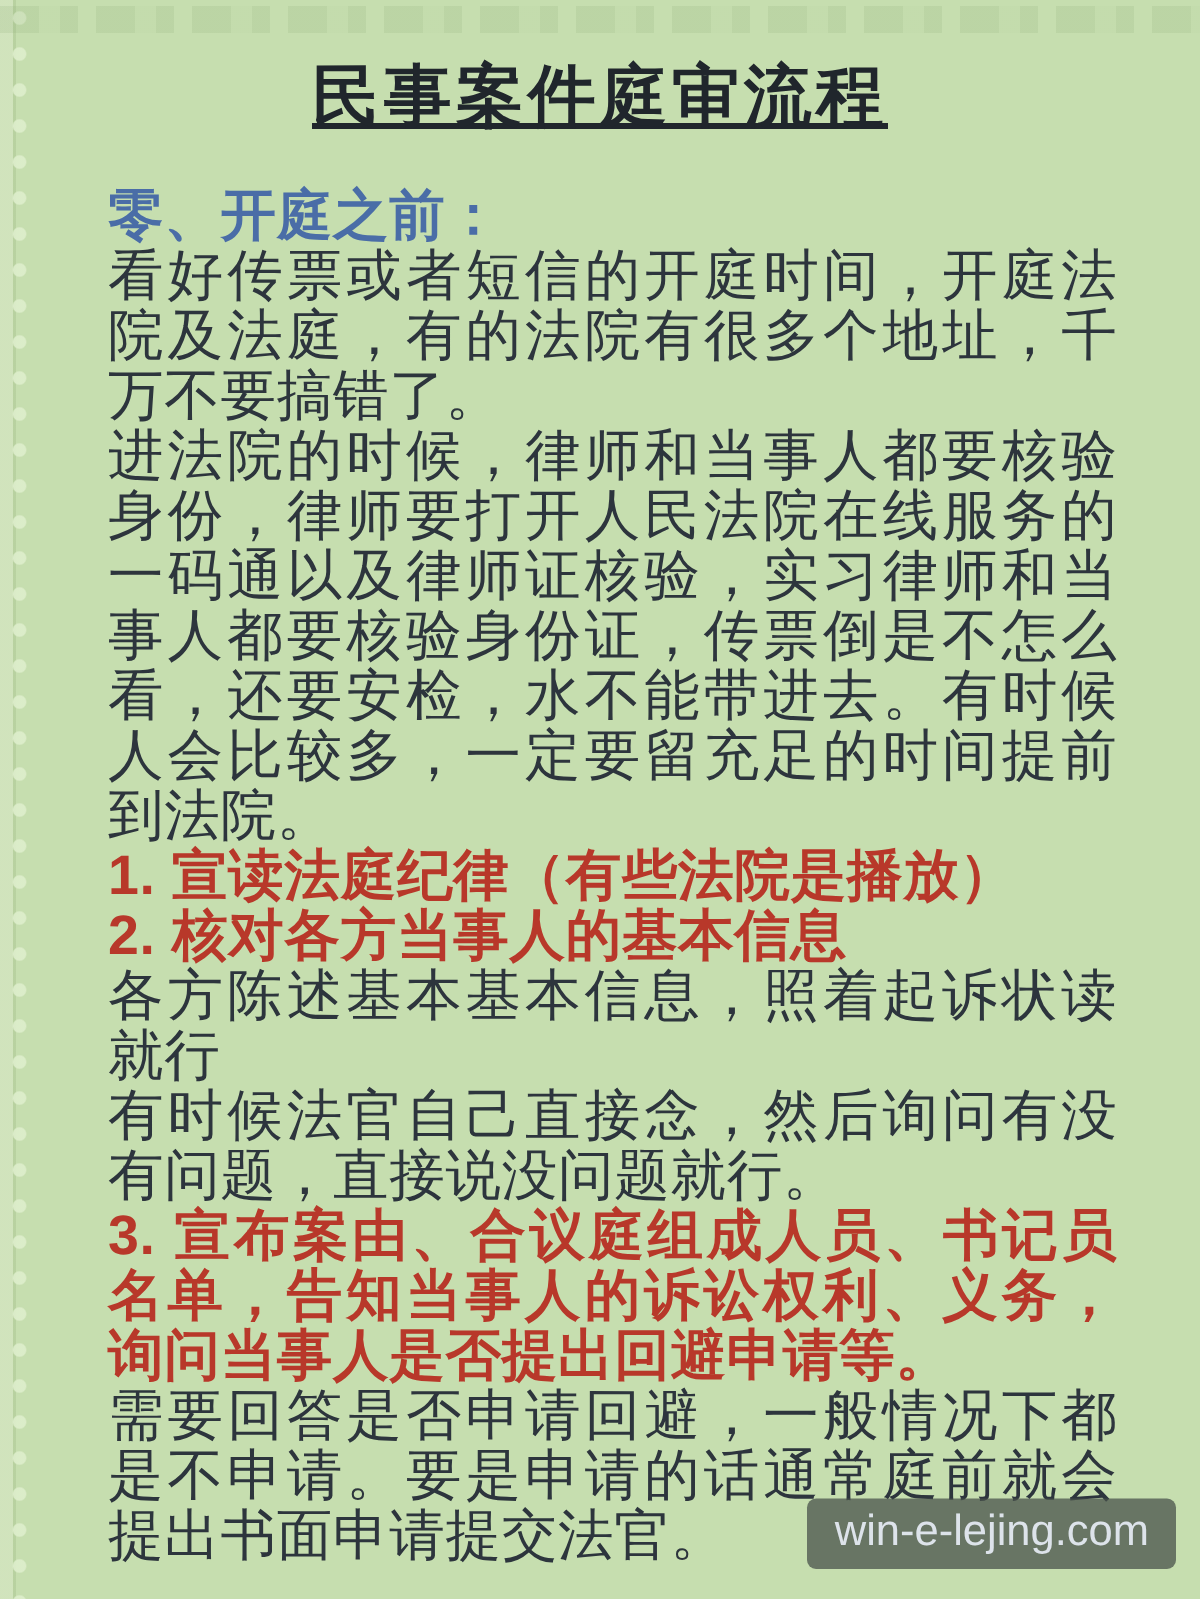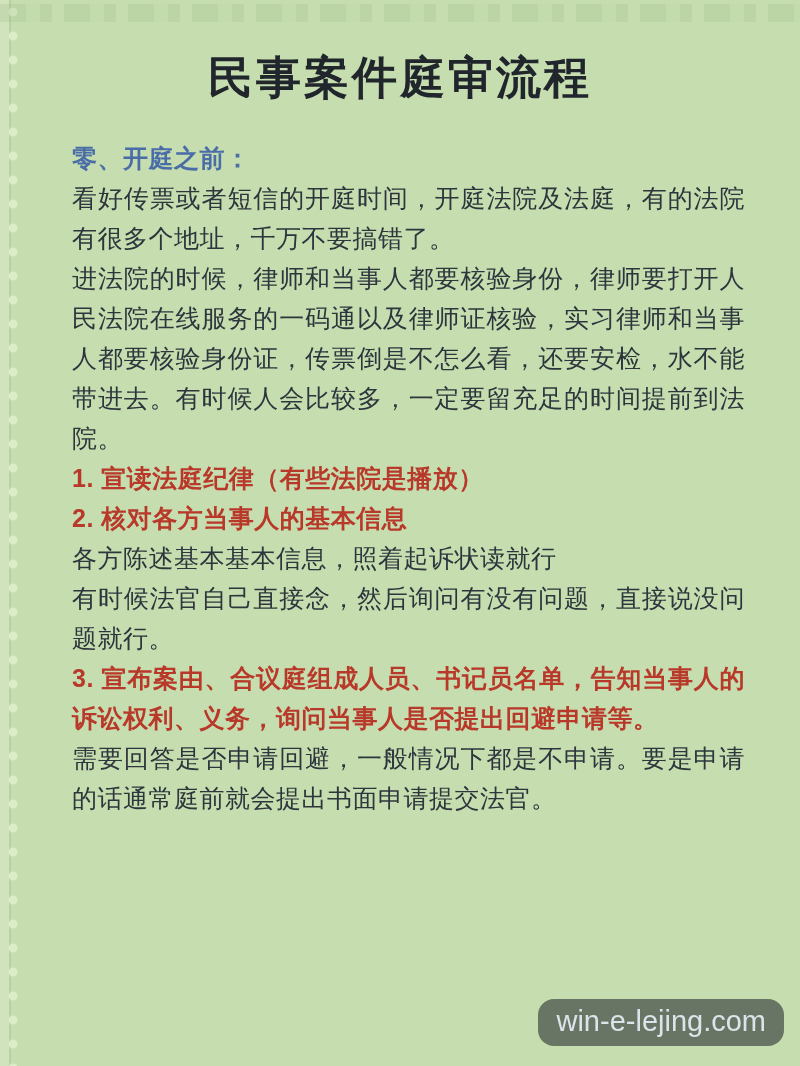--- a/index.html
+++ b/index.html
@@ -39,34 +39,35 @@
     height: 18px;
     background: repeating-linear-gradient(90deg,
       rgba(140, 170, 118, 0.18) 0 26px,
       rgba(140, 170, 118, 0.04) 26px 40px,
       rgba(140, 170, 118, 0.18) 40px 52px,
       transparent 52px 64px);
     pointer-events: none;
   }
   .title {
     margin: 0;
-    padding-top: 50px;
+    padding-top: 36px;
     text-align: center;
     font-size: 45px;
     line-height: 56px;
     font-weight: 800;
     letter-spacing: 3px;
     color: var(--body-text-strong, #20262c);
+    text-decoration: underline;
   }
   .content {
     padding: 32px 55px 0 72px;
   }
   .content p {
     margin: 0;
-    font-size: 25px;
+    font-size: 37px;
     line-height: 40px;
     color: var(--body-text, #2d353d);
     letter-spacing: 0.5px;
     text-align: justify;
   }
   .heading-blue {
     color: var(--heading-blue, #4a6da7) !important;
     font-weight: 700;
   }
   .red {
@@ -77,21 +78,21 @@
     line-height: 42px !important;
   }
   .gap-before {
     margin-top: 44px !important;
   }
   .watermark {
     position: absolute;
     right: 16px;
     bottom: 20px;
     padding: 5px 18px 8px 18px;
-    border-radius: 16px;
+    border-radius: 6px;
     background: var(--watermark-bg, rgba(72, 82, 75, 0.75));
   }
   .watermark span {
     font-size: 29px;
     line-height: 34px;
     color: var(--watermark-text, #dde3ea);
     font-family: "Liberation Sans", "DejaVu Sans", sans-serif;
   }
 </style>
 </head>

